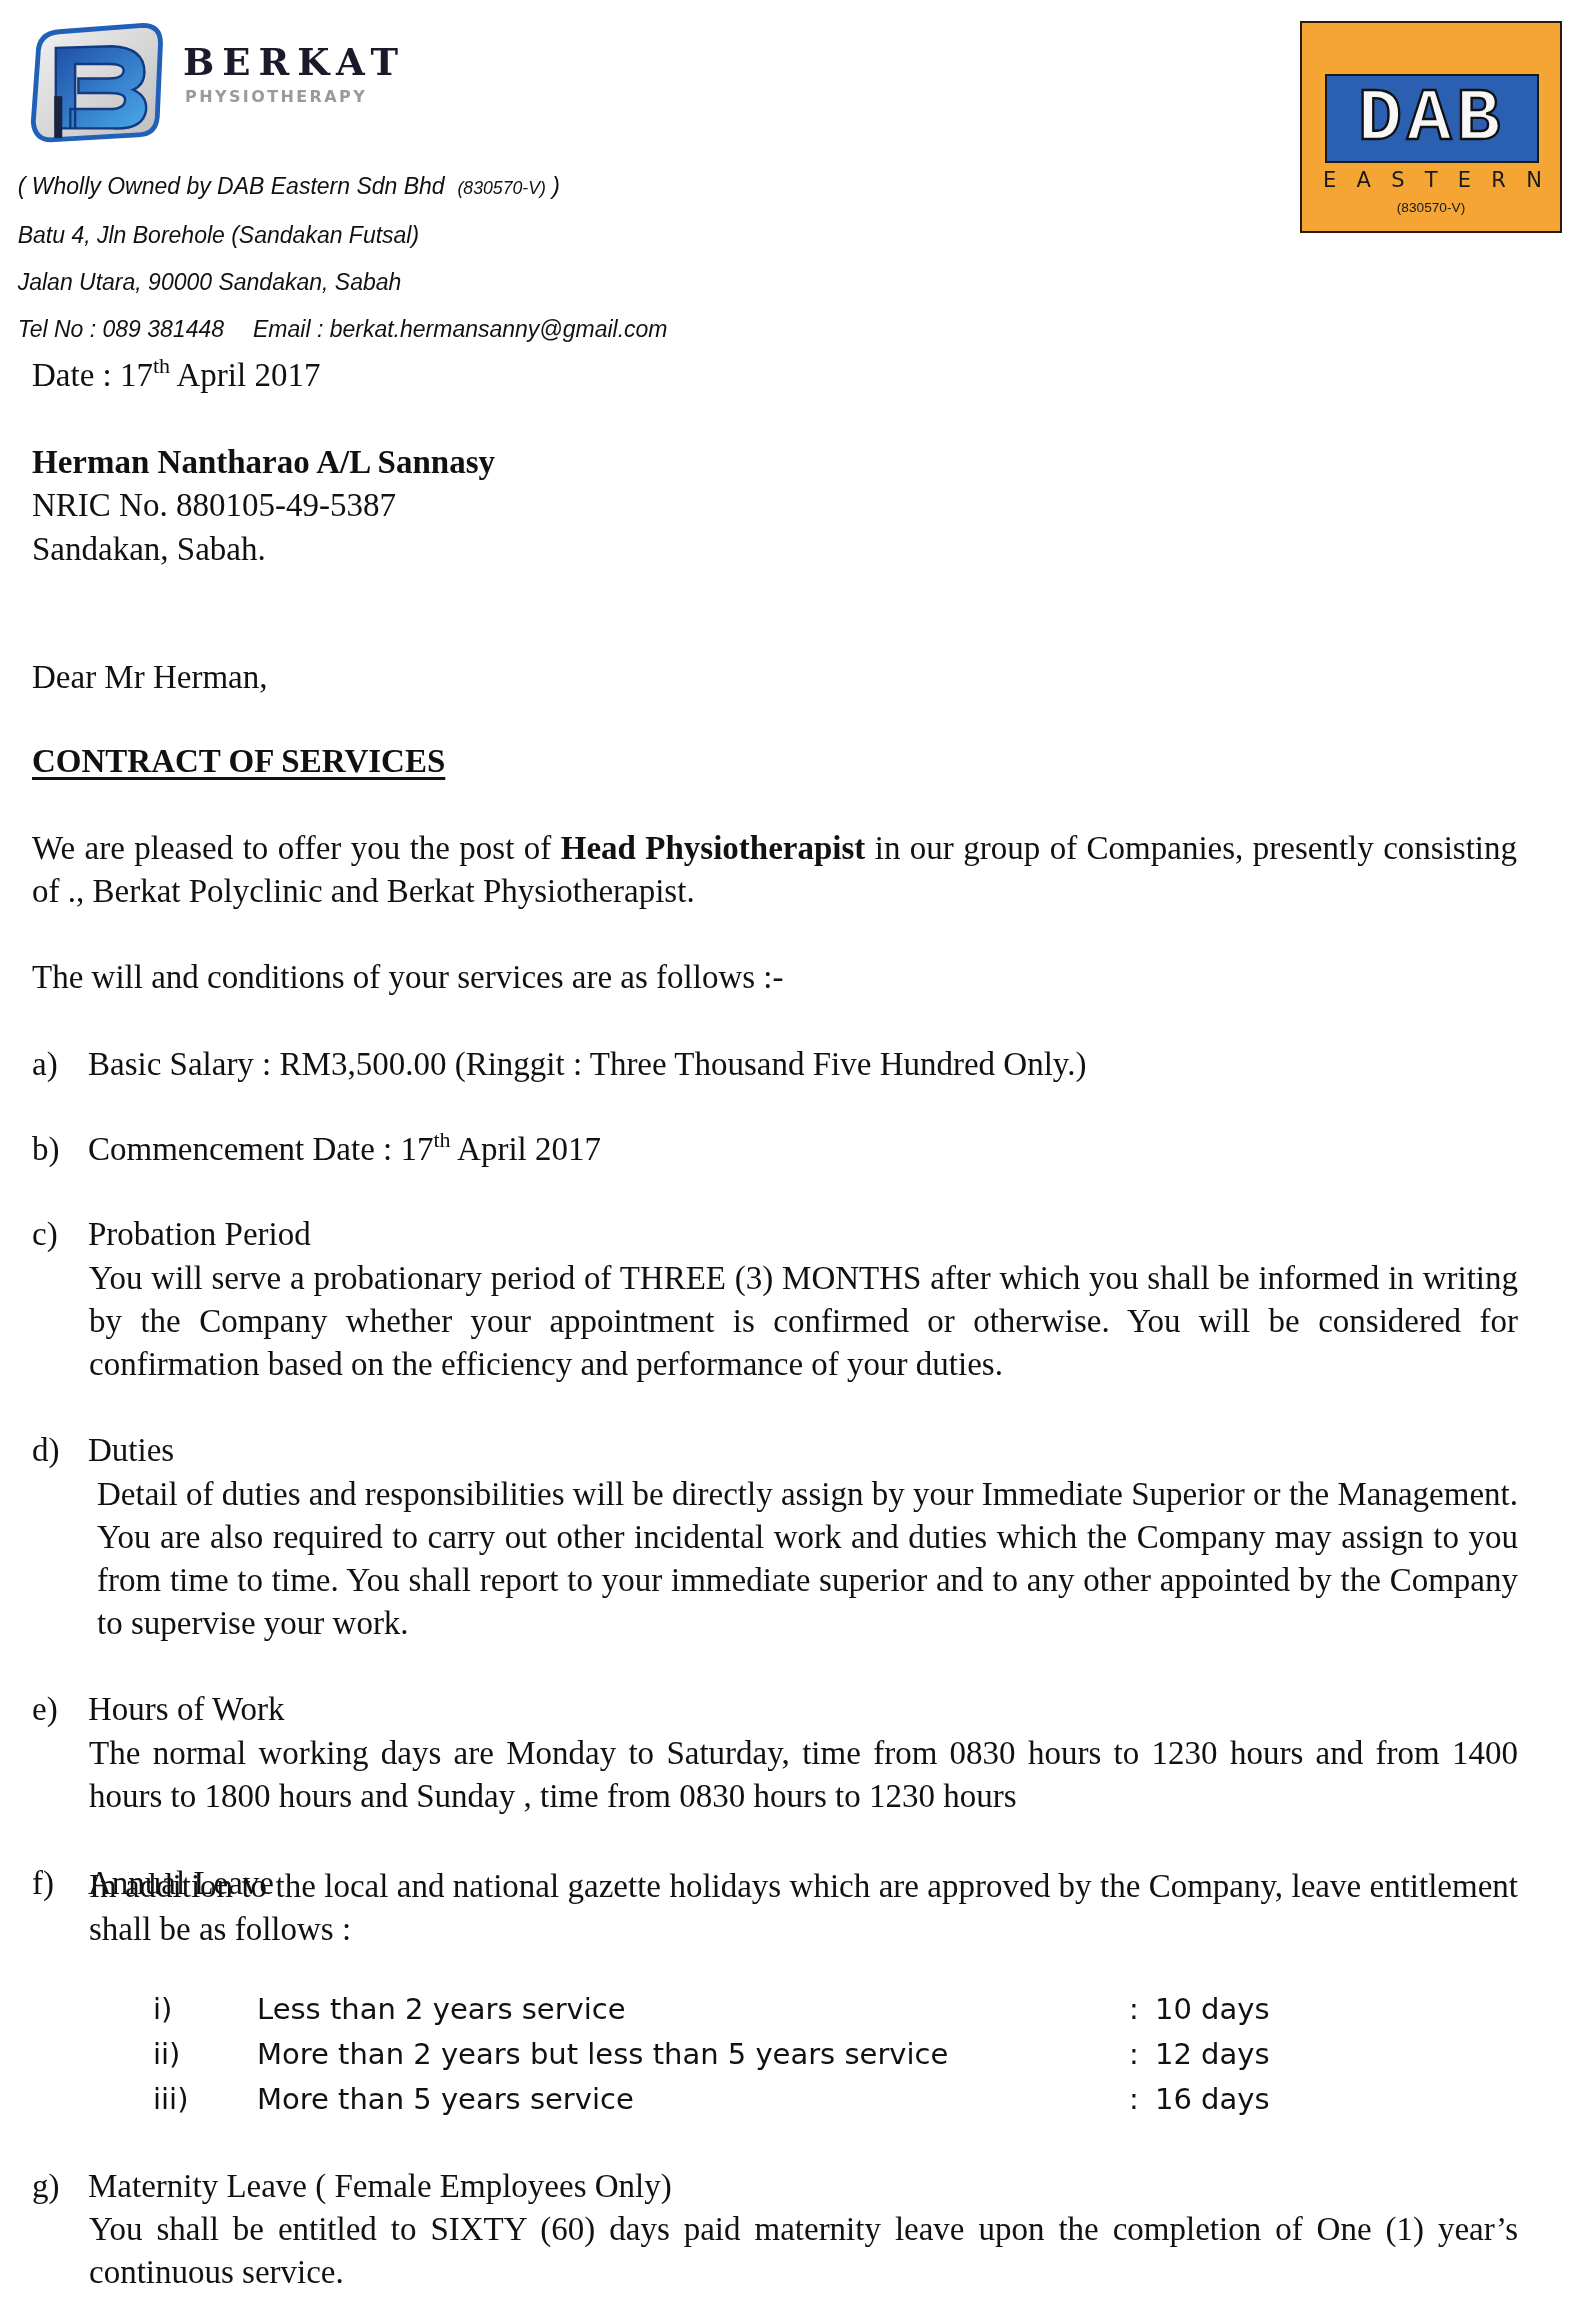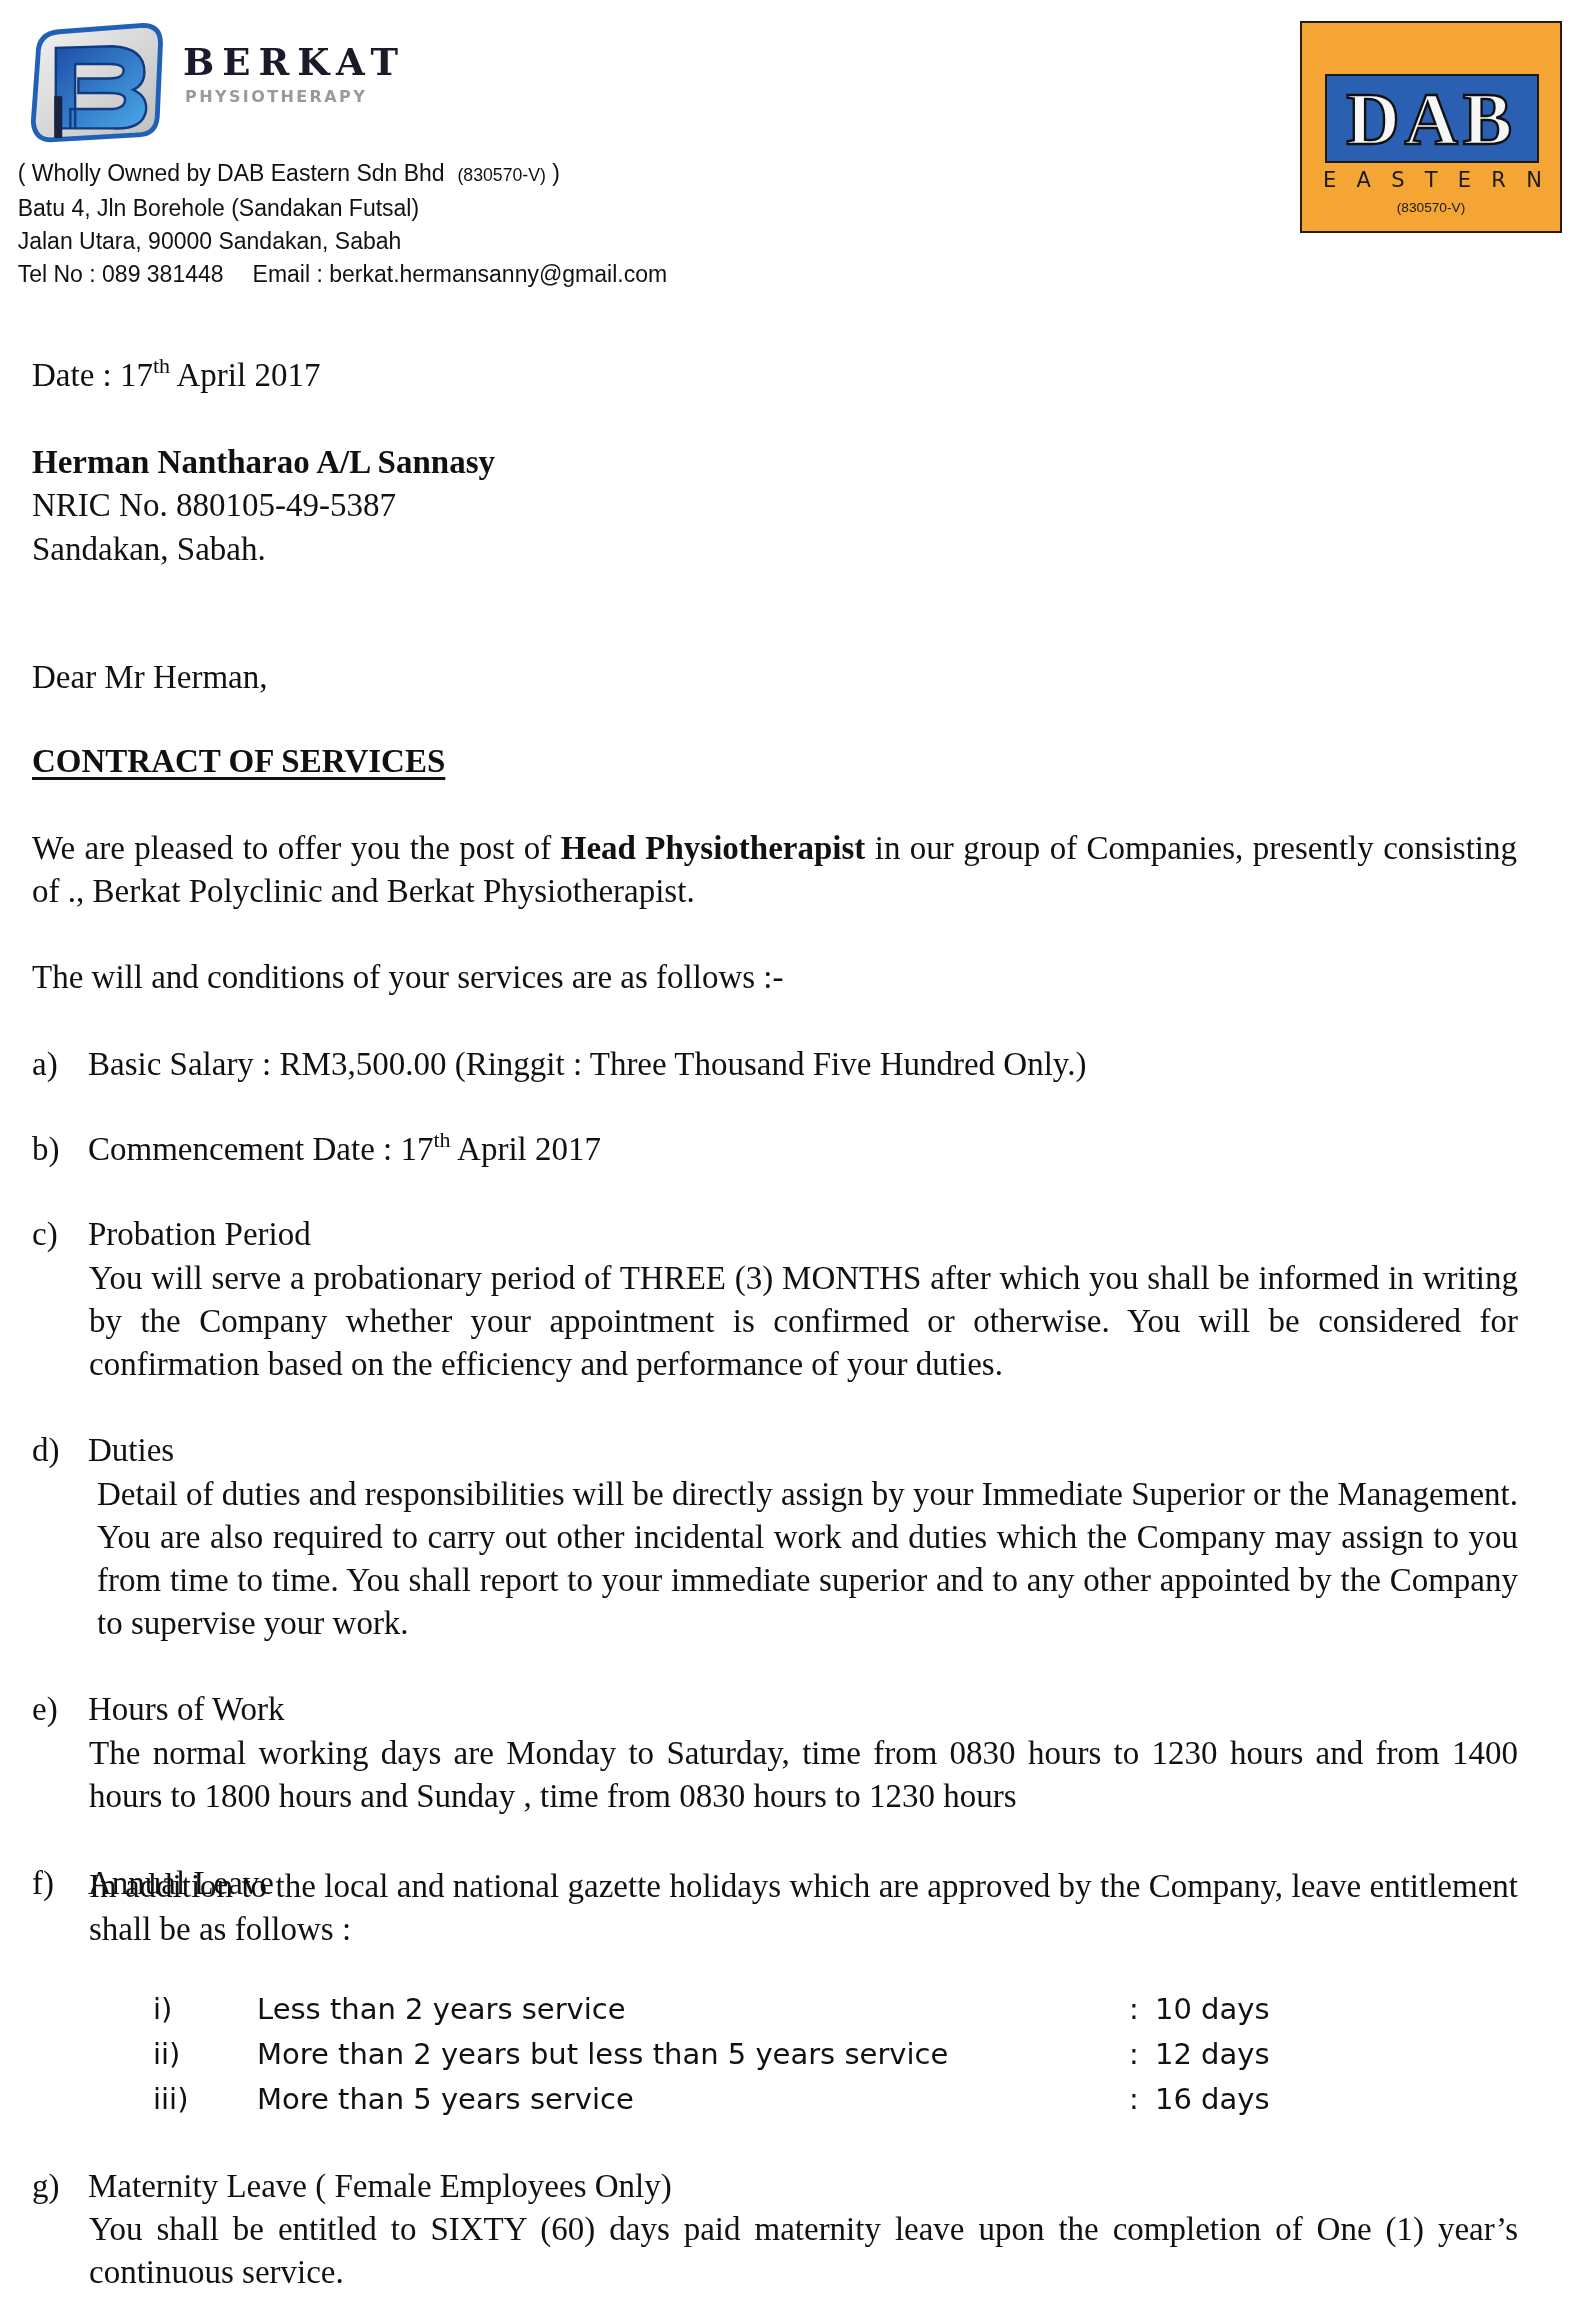--- a/index.html
+++ b/index.html
@@ -5,27 +5,27 @@
   html, body { margin: 0; padding: 0; background: #ffffff; }
   body { width: 1588px; height: 2307px; position: relative; overflow: hidden; color: #111; }
   .sans { font-family: "Liberation Sans", "DejaVu Sans", sans-serif; }
 
   
   .logo-berkat { position: absolute; left: 16px; top: 16px; width: 451px; height: 129px; }
   .logo-mark { position: absolute; left: 6.4px; top: 6.4px; width: 153px; height: 121px; }
   .berkat-word { position: absolute; left: 167px; top: 24px; font-family: "DejaVu Serif", serif; font-weight: bold; font-size: 37px; letter-spacing: 8px; color: #1a1a2a; }
   .physio-word { position: absolute; left: 169px; top: 71px; font-family: "DejaVu Sans", sans-serif; font-weight: bold; font-size: 16px; letter-spacing: 2.4px; color: #9a9a9a; }
 
-  .address { position: absolute; left: 17.7px; top: 157px; font-size: 23px; line-height: 33px; }
+  .address { position: absolute; left: 17.7px; top: 163px; font-size: 23px; line-height: 47px; font-style: italic; }
   .address .reg { font-size: 17.7px; }
   .address .gap { display: inline-block; width: 29px; }
 
   .dab-box { position: absolute; left: 1300px; top: 21px; width: 262px; height: 212px; background: #f4a533; border: 2.4px solid #2a1a0a; box-sizing: border-box; }
   .dab-inner { position: absolute; left: 22.5px; top: 51px; width: 214px; height: 89px; background: #2a5fb2; border: 2.4px solid #1a1a1a; box-sizing: border-box; display: flex; justify-content: center; align-items: center; }
-  .dab-letters { font-family: Liberation Serif, serif; font-weight: bold; font-size: 74px; color: #f7f7f7; letter-spacing: 4.8px; -webkit-text-stroke: 2.4px #111; line-height: 1; }
+  .dab-letters { font-family: Liberation Mono, monospace; font-weight: bold; font-size: 74px; color: #f7f7f7; letter-spacing: 4.8px; -webkit-text-stroke: 2.4px #111; line-height: 1; }
   .dab-eastern { position: absolute; left: 21px; top: 145px; width: 219px; display: flex; justify-content: space-between; font-family: "DejaVu Sans", sans-serif; font-size: 21px; color: #1a1a1a; }
   .dab-reg { position: absolute; left: 0; top: 177px; width: 100%; text-align: center; font-family: "Liberation Sans", sans-serif; font-size: 13.7px; color: #1a1a1a; }
 
   
   .txt { position: absolute; font-family: "Liberation Serif", "DejaVu Serif", serif; font-size: 33px; line-height: 43px; color: #111; }
   sup { font-size: 22px; vertical-align: 13px; line-height: 0; }
   .bold { font-weight: bold; }
   .heading { font-weight: bold; text-decoration: underline; text-decoration-thickness: 3.2px; text-underline-offset: 4.8px; }
   .justify { text-align: justify; text-align-last: left; }
   .lbl { display: inline-block; width: 56px; }

